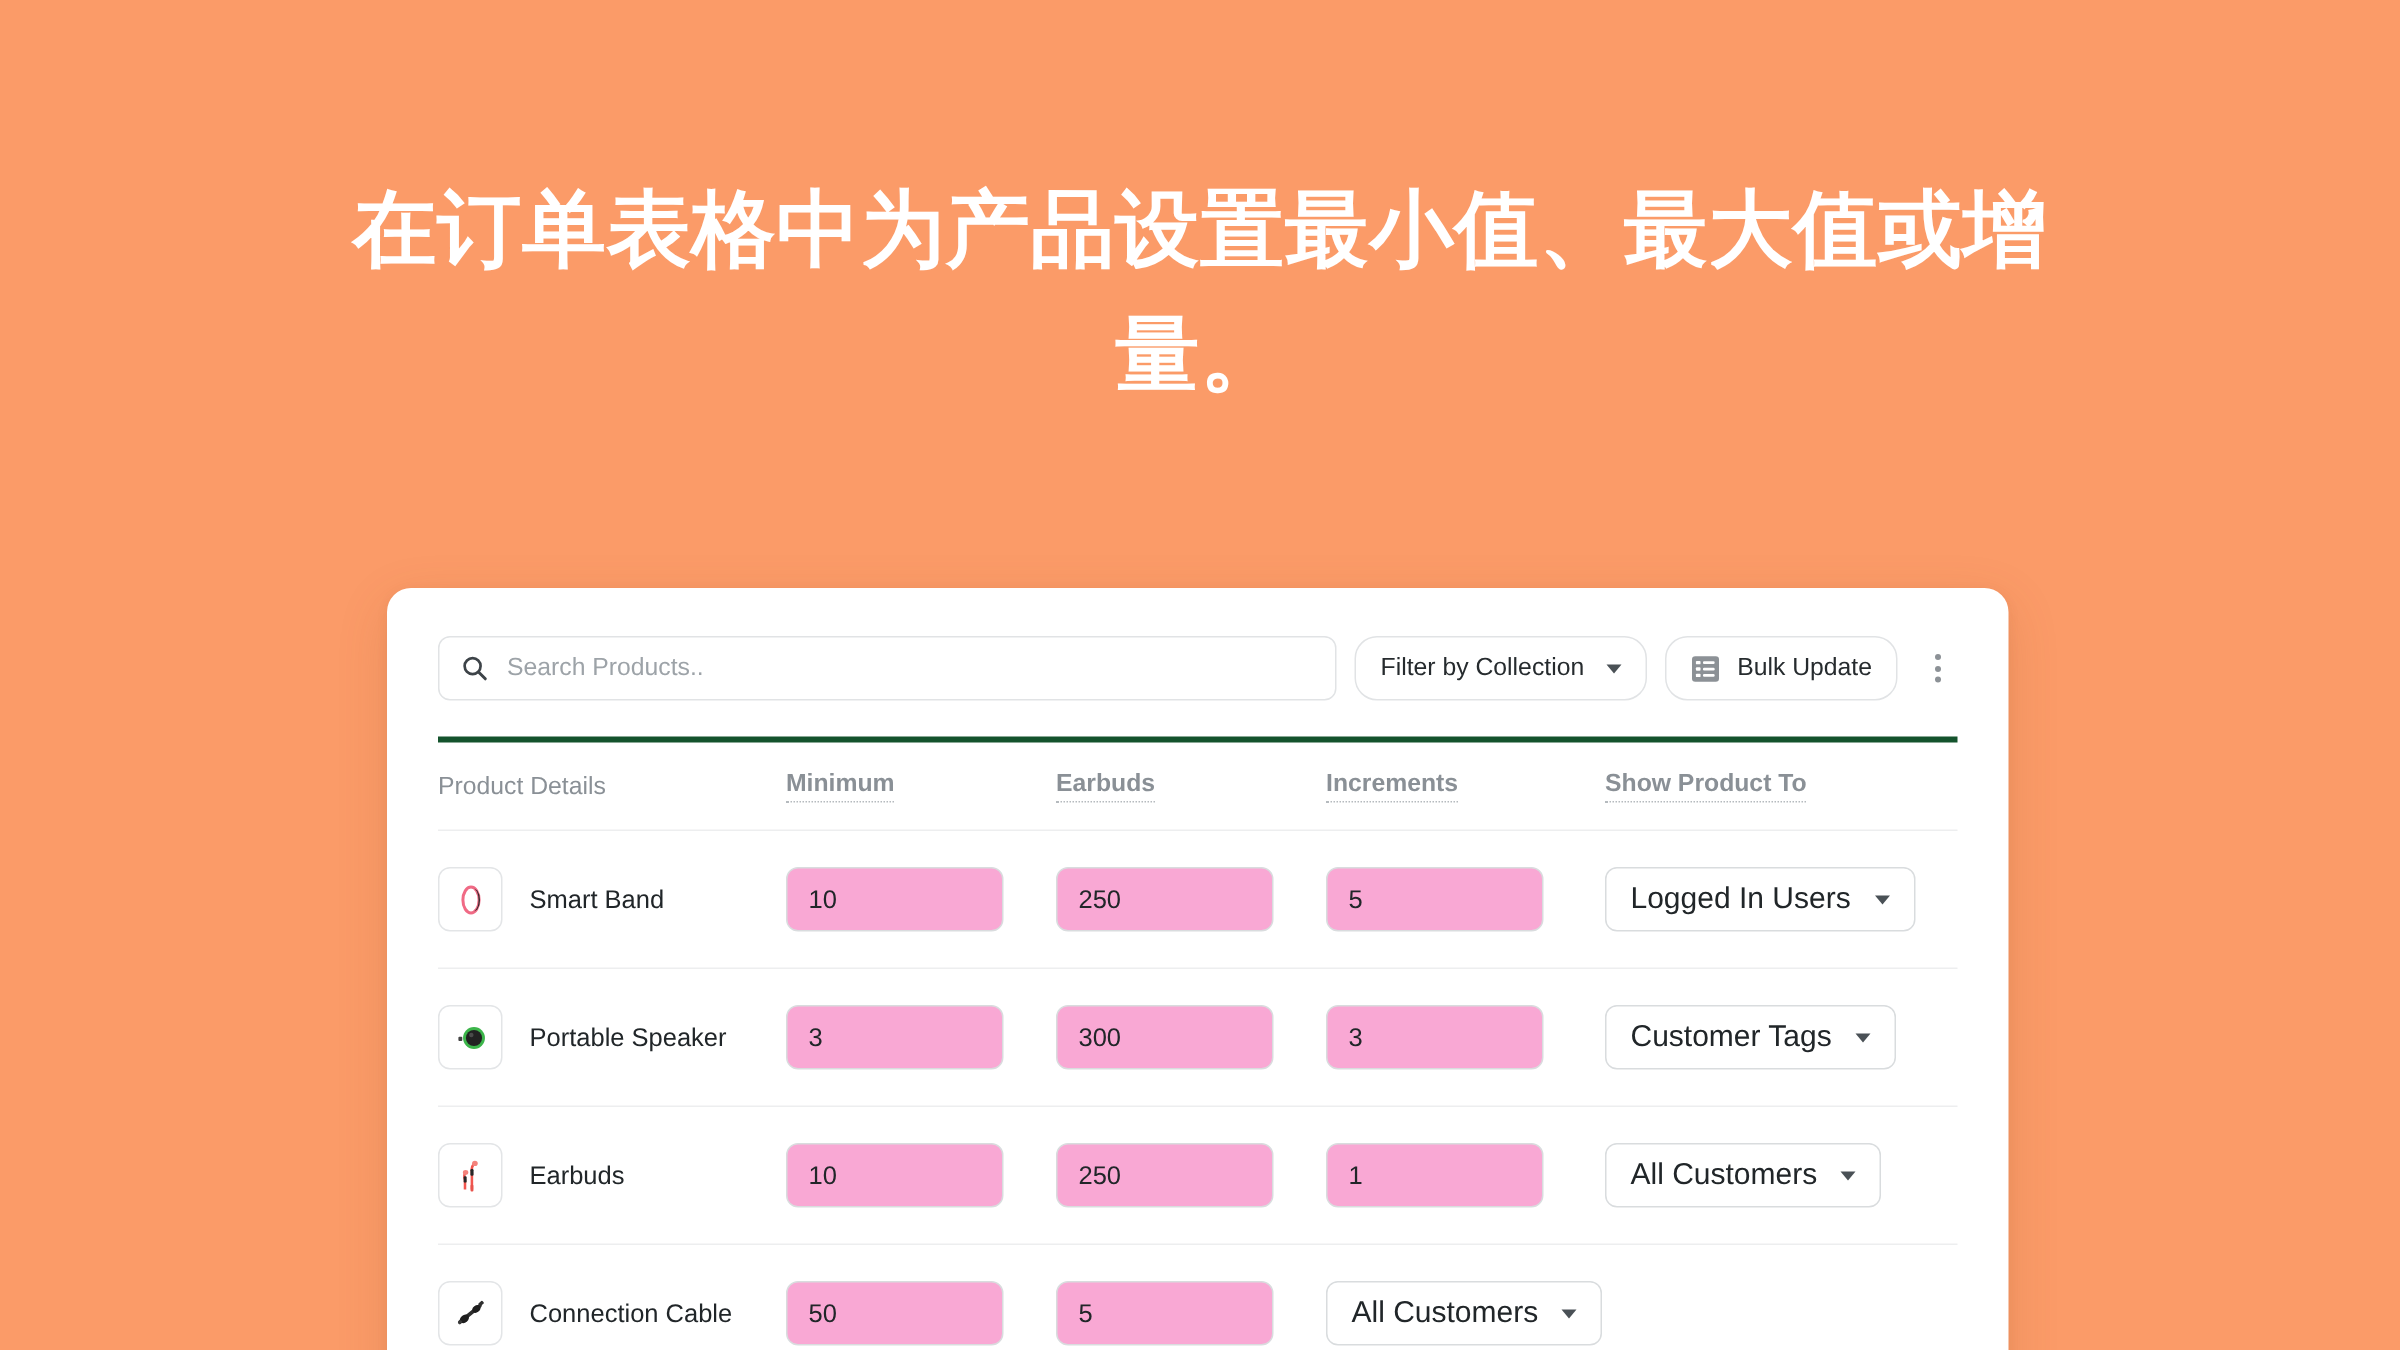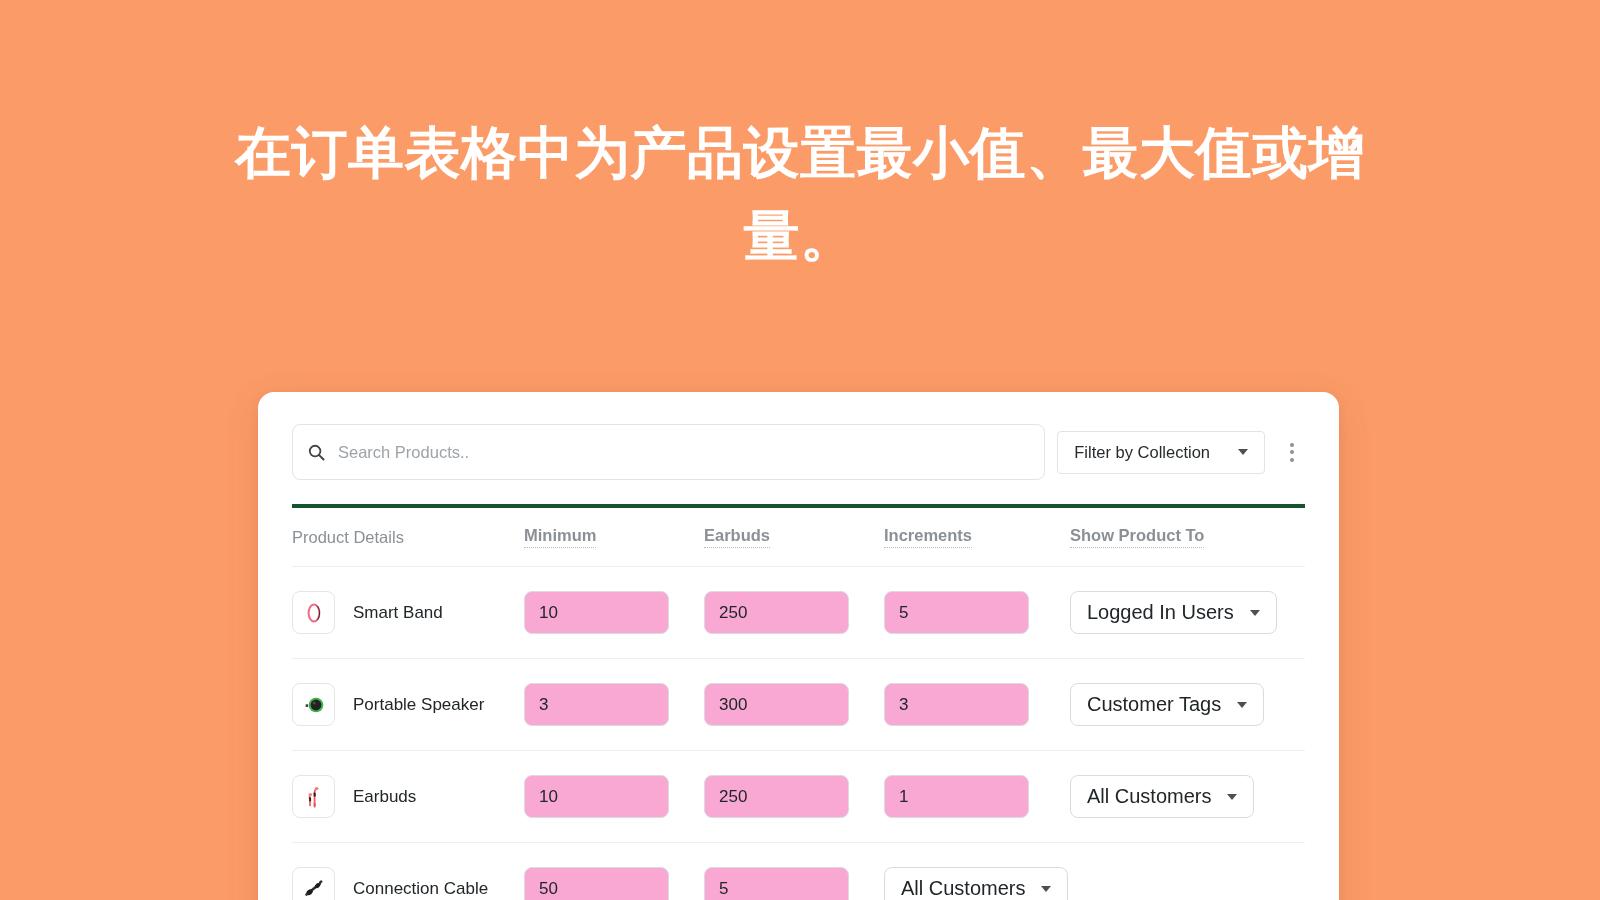--- a/index.html
+++ b/index.html
@@ -45,21 +45,21 @@
   
   .toolbar {
     display: flex;
     align-items: center;
     gap: 12px;
     padding-top: 32px;
     padding-bottom: 24px;
   }
   .search-box {
     flex: 1 1 auto;
-    height: 56px;
+    height: 43px;
     border: 1px solid #E1E3E5;
     border-radius: 8px;
     background: #ffffff;
     display: flex;
     align-items: center;
     gap: 12px;
     padding: 0 14px;
     min-width: 0;
   }
   .search-icon { flex: 0 0 auto; display: block; line-height: 0; }
@@ -70,25 +70,25 @@
     font-size: 16.5px;
     color: #1f2326;
     width: 100%;
     background: transparent;
   }
   .search-input::placeholder { color: #9DA3A8; }
 
   .tb-btn {
     height: 43px;
     border: 1px solid #E1E3E5;
-    border-radius: 4px;
-    background: #ffffff;
-    display: flex;
-    align-items: center;
-    gap: 24px;
+    border-radius: 15px;
+    background: #ffffff;
+    display: flex;
+    align-items: center;
+    gap: 11px;
     padding: 0 16px;
     font-size: 16.5px;
     color: #262b2e;
     white-space: nowrap;
     cursor: pointer;
     font-family: "Liberation Sans", sans-serif;
   }
   .caret {
     width: 0; height: 0;
     border-left: 5.5px solid transparent;
@@ -203,20 +203,34 @@
         </svg>
       </span>
       <input class="search-input" type="text" placeholder="Search Products.." style="">
     </div>
 
     <div class="tb-btn">
       <span>Filter by Collection</span>
       <span class="caret"></span>
     </div>
 
+    <div class="tb-btn">
+      <span class="bulk-icon">
+        <svg width="20" height="20" viewBox="0 0 20 20">
+          <rect x="1" y="1.5" width="18" height="17" rx="2.2" fill="#8C9196"></rect>
+          <rect x="3.6" y="4.6" width="3.1" height="2.3" rx="0.6" fill="#ffffff"></rect>
+          <rect x="3.6" y="8.85" width="3.1" height="2.3" rx="0.6" fill="#ffffff"></rect>
+          <rect x="3.6" y="13.1" width="3.1" height="2.3" rx="0.6" fill="#ffffff"></rect>
+          <rect x="8.3" y="4.9" width="7.8" height="1.8" rx="0.8" fill="#ffffff"></rect>
+          <rect x="8.3" y="9.15" width="7.8" height="1.8" rx="0.8" fill="#ffffff"></rect>
+          <rect x="8.3" y="13.4" width="7.8" height="1.8" rx="0.8" fill="#ffffff"></rect>
+        </svg>
+      </span>
+      <span>Bulk Update</span>
+    </div>
 
     <div class="kebab">
       <span></span>
       <span></span>
       <span></span>
     </div>
   </div>
 
   <div class="thead">
     <div class="th">Product Details</div>

